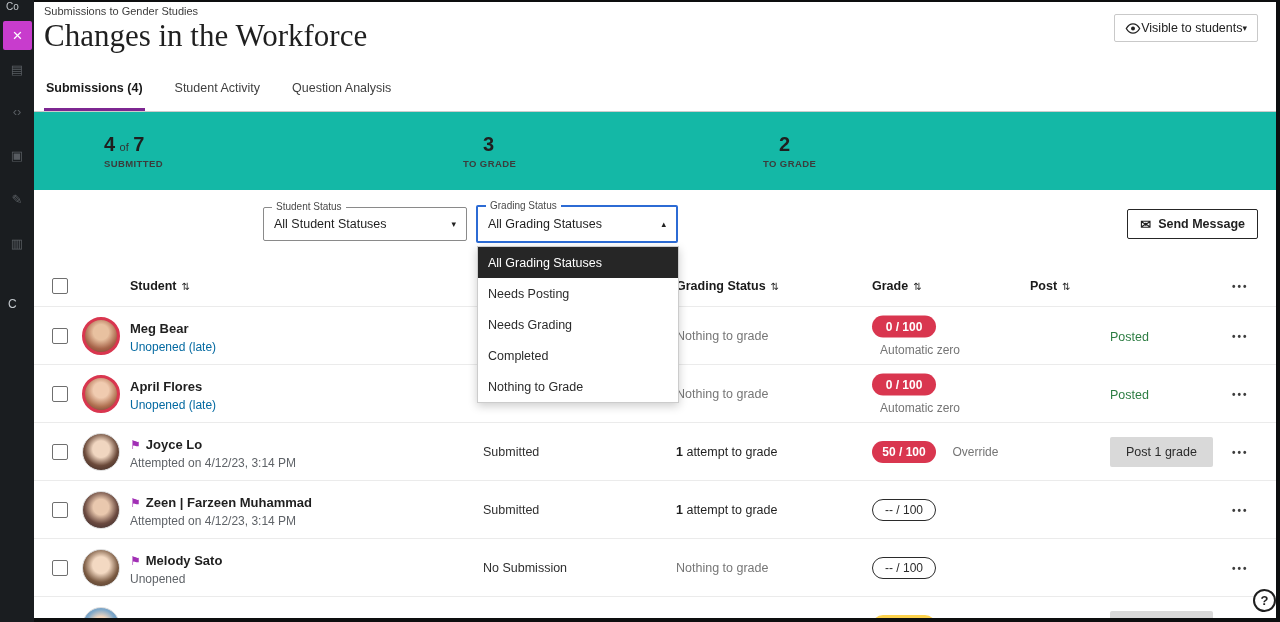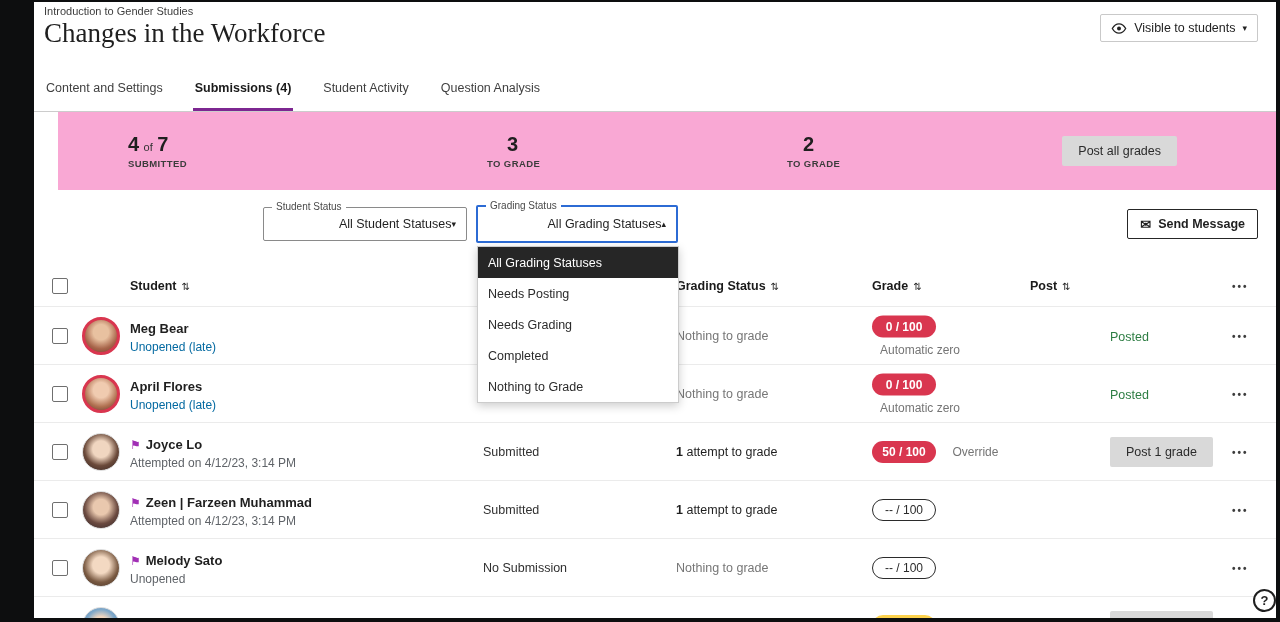--- a/index.html
+++ b/index.html
@@ -22,36 +22,36 @@
     font-size:17px; line-height:29px; text-align:center; padding:0; cursor:pointer;
   }
   .side-icon { position:absolute; left:0; width:34px; text-align:center; color:#8b9197; opacity:.55; font-size:13px; }
 
   
   .main { position:absolute; left:34px; top:2px; right:4px; bottom:4px; background:#fff; overflow:hidden; }
 
   
   .hdr { position:relative; height:66px; }
   .breadcrumb { position:absolute; left:10px; top:3px; font-size:11px; color:#3d3d3d; }
-  .page-title { position:absolute; left:10px; top:16px; font-family:"Liberation Serif", serif; font-size:27px; color:#1f1f1f; }
+  .page-title { position:absolute; left:10px; top:16px; font-family:"Liberation Serif", serif; font-size:31px; color:#1f1f1f; }
   .vis-btn {
     position:absolute; right:18px; top:12px; height:28px;
-    display:flex; align-items:center; gap:7px; padding:0 10px;
+    display:flex; align-items:center; padding:0 10px;
     background:#fff; border:1px solid #c9c9c9; border-radius:2px;
     font-size:12.5px; color:#222; cursor:pointer; font-family:inherit;
   }
   .caret { font-size:9px; color:#222; }
 
   
   .tabbar { height:44px; border-bottom:1px solid #ccc; display:flex; padding-left:10px; gap:28px; }
   .tab { display:flex; align-items:center; font-size:12.5px; color:#3f3f3f; border-bottom:3px solid transparent; padding:0 2px; cursor:pointer; }
   .tab.active { color:#1a1a1a; font-weight:bold; border-bottom-color:#7d2691; }
 
   
-  .stats { position:relative; height:78px; background:#f9a8d4;margin-left:24px; }
+  .stats { position:relative; height:78px; background:#14b8a6; }
   .stat { position:absolute; top:21px; }
   .stat .nums { white-space:nowrap; }
   .num { font-size:20px; font-weight:bold; color:#1f1f1f; }
   .of { font-size:11px; color:#333; }
   .stat-label { font-size:9.5px; font-weight:bold; color:#3c3c3c; letter-spacing:.4px; margin-top:2px; }
   .stat-submitted { left:70px; }
   .stat-tograde { left:429px; } .stat-tograde .nums { margin-left:20px; }
   .stat-topost { left:729px; } .stat-topost .nums { margin-left:16px; }
   .gray-btn {
     height:30px; padding:0 16px; background:#d9d9d9; border:none; border-radius:2px;
@@ -65,21 +65,21 @@
     position:absolute; left:10px; top:17px; width:208px; height:34px;
     border:1px solid #c9c9c9; border-radius:2px; background:#fff;
     display:flex; align-items:center; gap:7px; padding:0 9px;
   }
   .mag { width:11px; height:11px; border:1.5px solid #5f6368; border-radius:50%; position:relative; flex:none; }
   .mag::after { content:''; position:absolute; width:6px; height:1.5px; background:#5f6368; transform:rotate(45deg); right:-5px; bottom:-2px; }
   .search-box input { border:none; outline:none; font-size:12.5px; color:#333; width:100%; font-family:inherit; background:transparent; }
   .search-box input::placeholder { color:#8a8a8a; }
   .sel {
     position:absolute; height:34px; background:#fff; border:1px solid #8a8a8a; border-radius:2px;
-    display:flex; align-items:center; justify-content:flex-end; padding:0 10px;
+    display:flex; align-items:center; justify-content:space-between; padding:0 10px;
     font-size:12.5px; color:#1f1f1f; cursor:pointer;
   }
   .sel-label { position:absolute; top:-7px; left:8px; background:#fff; padding:0 4px; font-size:10px; color:#4a4a4a; white-space:nowrap; }
   .sel-student { left:229px; top:17px; width:204px; }
   .sel-grading { left:442px; top:15px; width:202px; height:38px; border:2px solid #2c6bd4; }
   .send-btn {
     position:absolute; right:18px; top:19px; height:30px;
     display:flex; align-items:center; gap:7px; padding:0 12px;
     background:#fff; border:1px solid #262626; border-radius:2px;
     font-size:12.5px; font-weight:bold; color:#1f1f1f; cursor:pointer; font-family:inherit;
@@ -147,40 +147,49 @@
     border:2px solid #1f1f1f; border-radius:50%; background:#fff;
     display:flex; align-items:center; justify-content:center;
     font-size:13px; font-weight:bold; color:#1f1f1f; cursor:pointer; padding:0; font-family:inherit;
   }
 </style>
 </head>
 <body>
 
 <div class="window">
 
+  <div class="sidebar">
+    <span class="side-partial-top">Co</span>
+    <button class="close-btn">×</button>
+    <span class="side-icon" style="top:62px">▤</span>
+    <span class="side-icon" style="top:104px">‹›</span>
+    <span class="side-icon" style="top:148px">▣</span>
+    <span class="side-icon" style="top:192px">✎</span>
+    <span class="side-icon" style="top:236px">▥</span>
+    <span class="side-partial-mid">C</span>
+  </div>
 
   <div class="main">
 
     <div class="hdr">
-      <div class="breadcrumb">Introduction to Gender Studies</div>
+      <div class="breadcrumb">Submissions to Gender Studies</div>
       <div class="page-title">Changes in the Workforce</div>
       <button class="vis-btn">
         <span style="display:flex">
           <svg width="16" height="11" viewBox="0 0 24 16">
               <path d="M12 1 C6 1 2 8 2 8 C2 8 6 15 12 15 C18 15 22 8 22 8 C22 8 18 1 12 1 Z" fill="none" stroke="#222" stroke-width="2"></path>
               <circle cx="12" cy="8" r="3" fill="#222"></circle>
             </svg>
         </span>
         <span>Visible to students</span>
         <span class="caret">▾</span>
       </button>
     </div>
 
     <div class="tabbar">
-      <div class="tab">Content and Settings</div>
       <div class="tab active">Submissions (4)</div>
       <div class="tab">Student Activity</div>
       <div class="tab">Question Analysis</div>
     </div>
 
     <div class="stats">
       <div class="stat stat-submitted">
         <div class="nums">
           <span class="num">4</span>
           <span class="of">of</span>
@@ -189,21 +198,20 @@
         <div class="stat-label">SUBMITTED</div>
       </div>
       <div class="stat stat-tograde">
         <div class="nums"><span class="num">3</span></div>
         <div class="stat-label">TO GRADE</div>
       </div>
       <div class="stat stat-topost">
         <div class="nums"><span class="num">2</span></div>
         <div class="stat-label">TO GRADE</div>
       </div>
-      <button class="gray-btn post-all">Post all grades</button>
     </div>
 
     <div class="filterbar">
       <div class="sel sel-student">
         <span class="sel-label">Student Status</span>
         <span>All Student Statuses</span>
         <span class="caret">▾</span>
       </div>
       <div class="sel sel-grading">
         <span class="sel-label">Grading Status</span>

